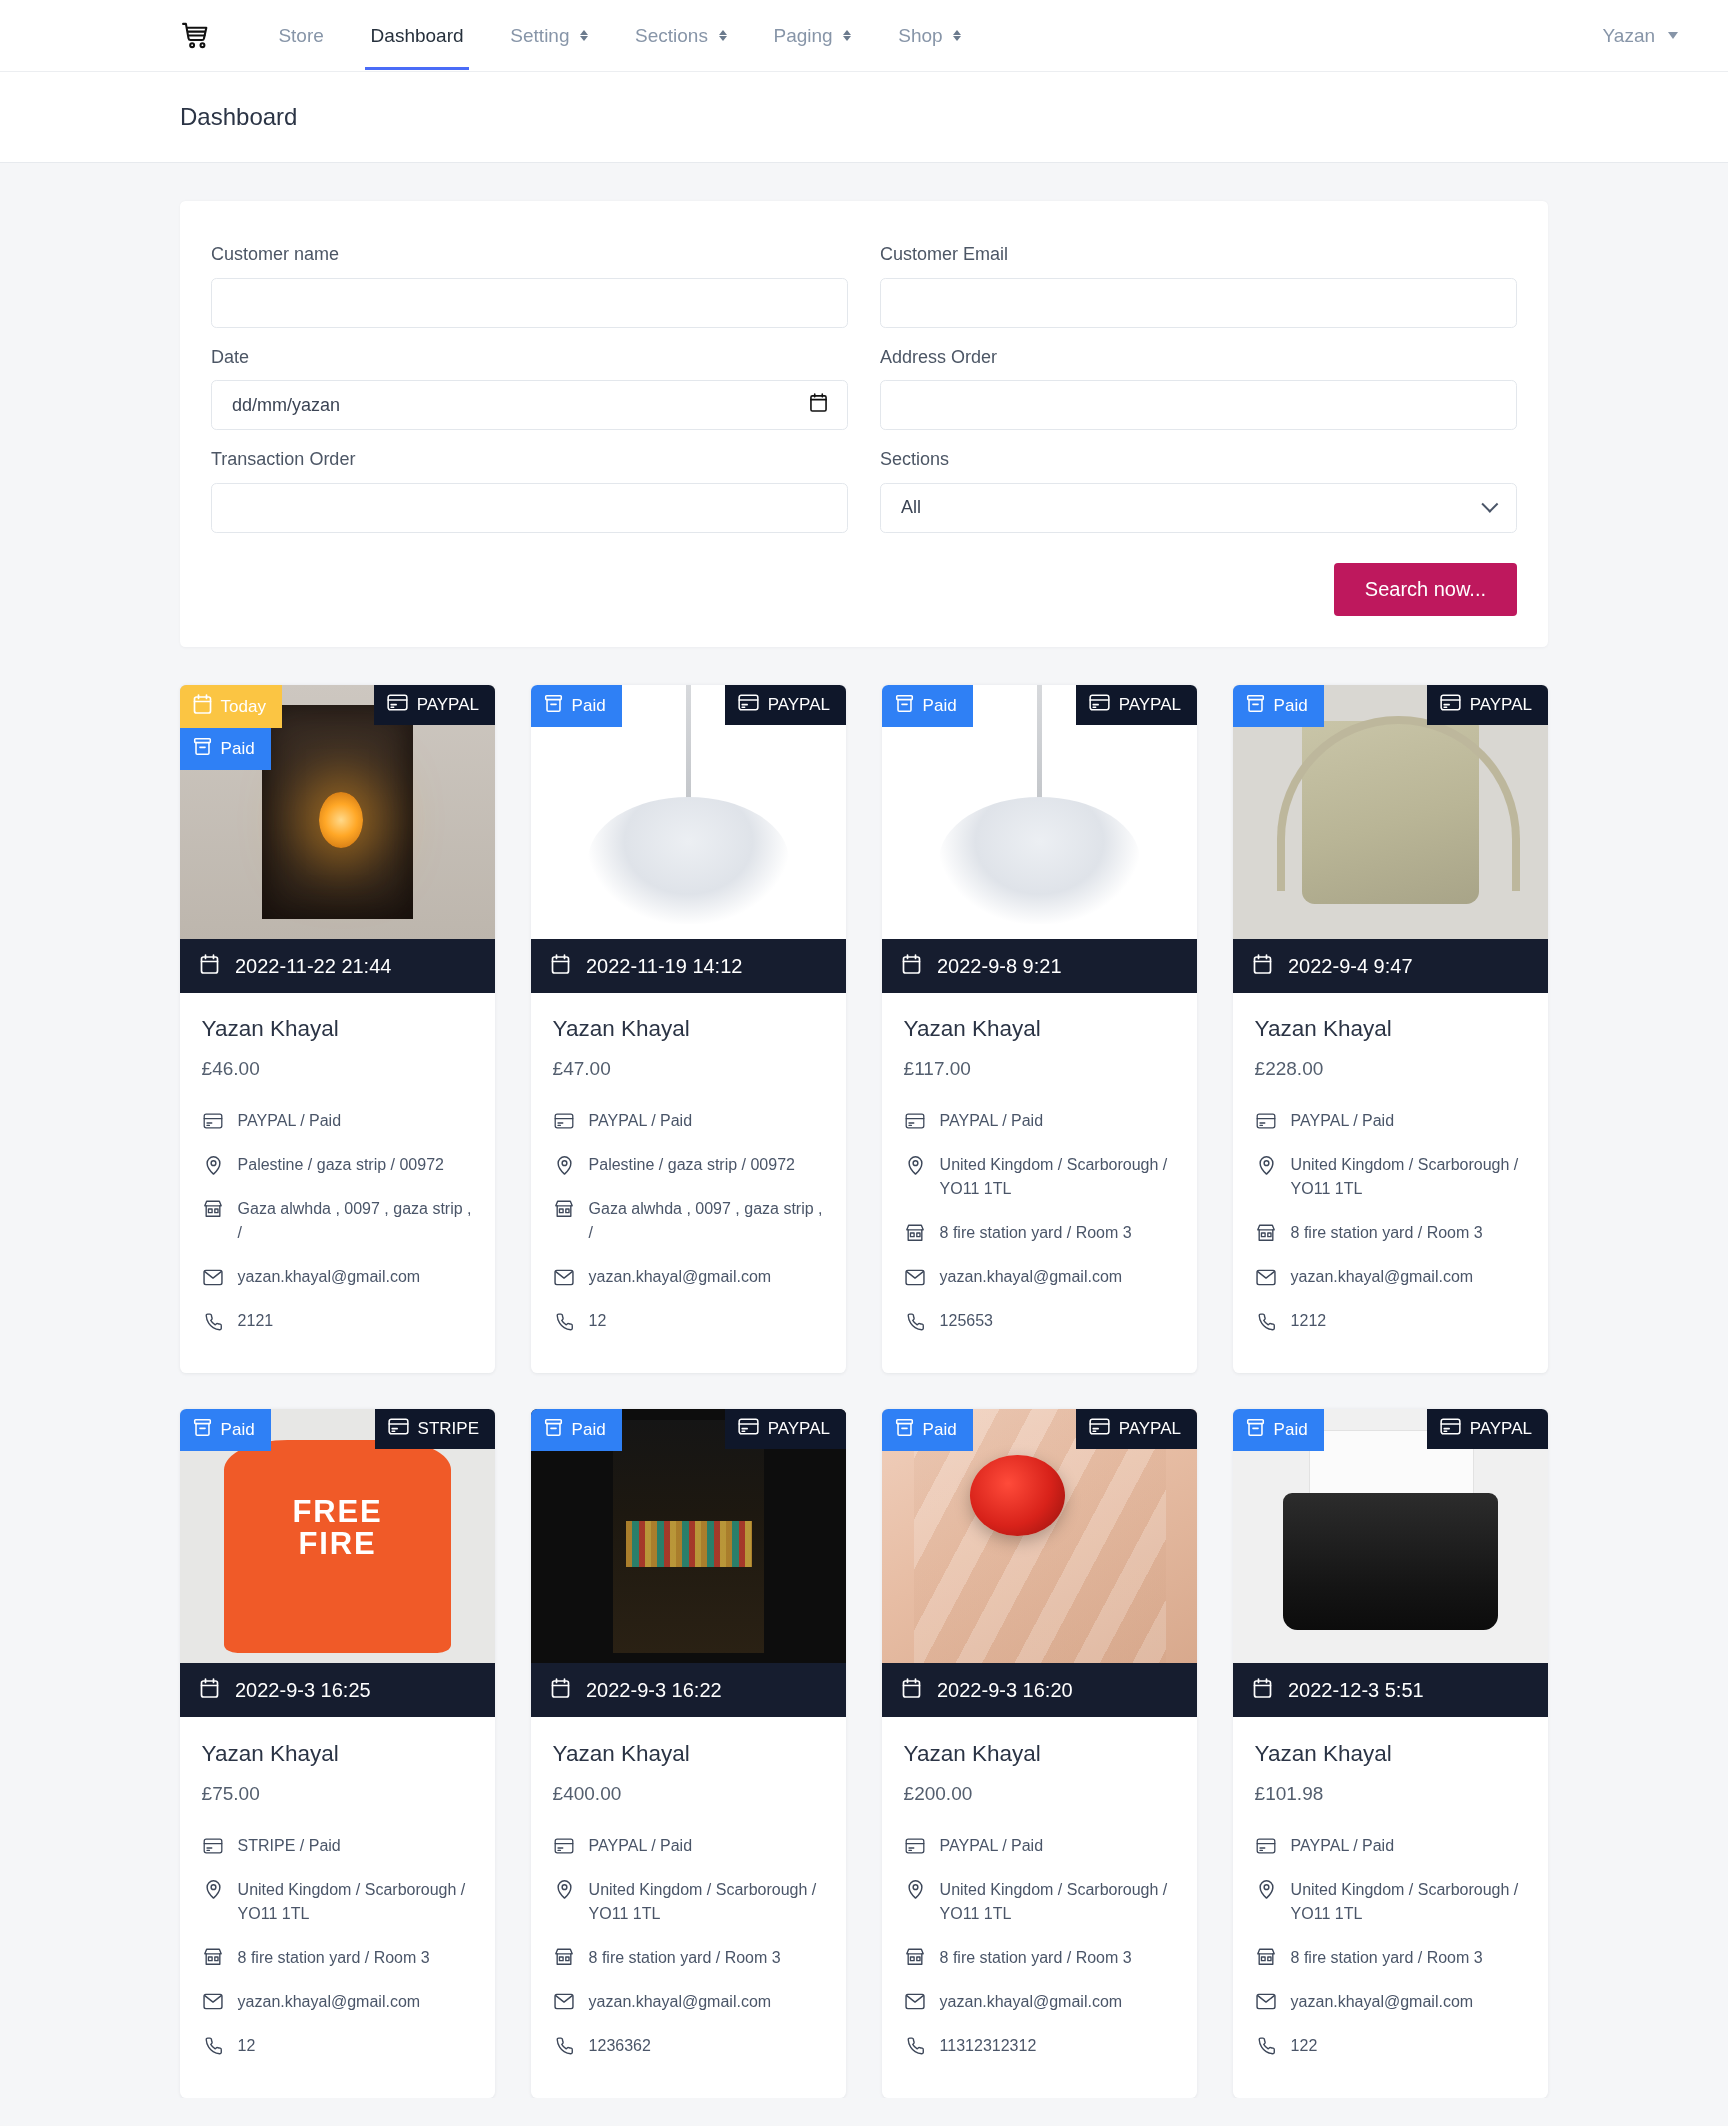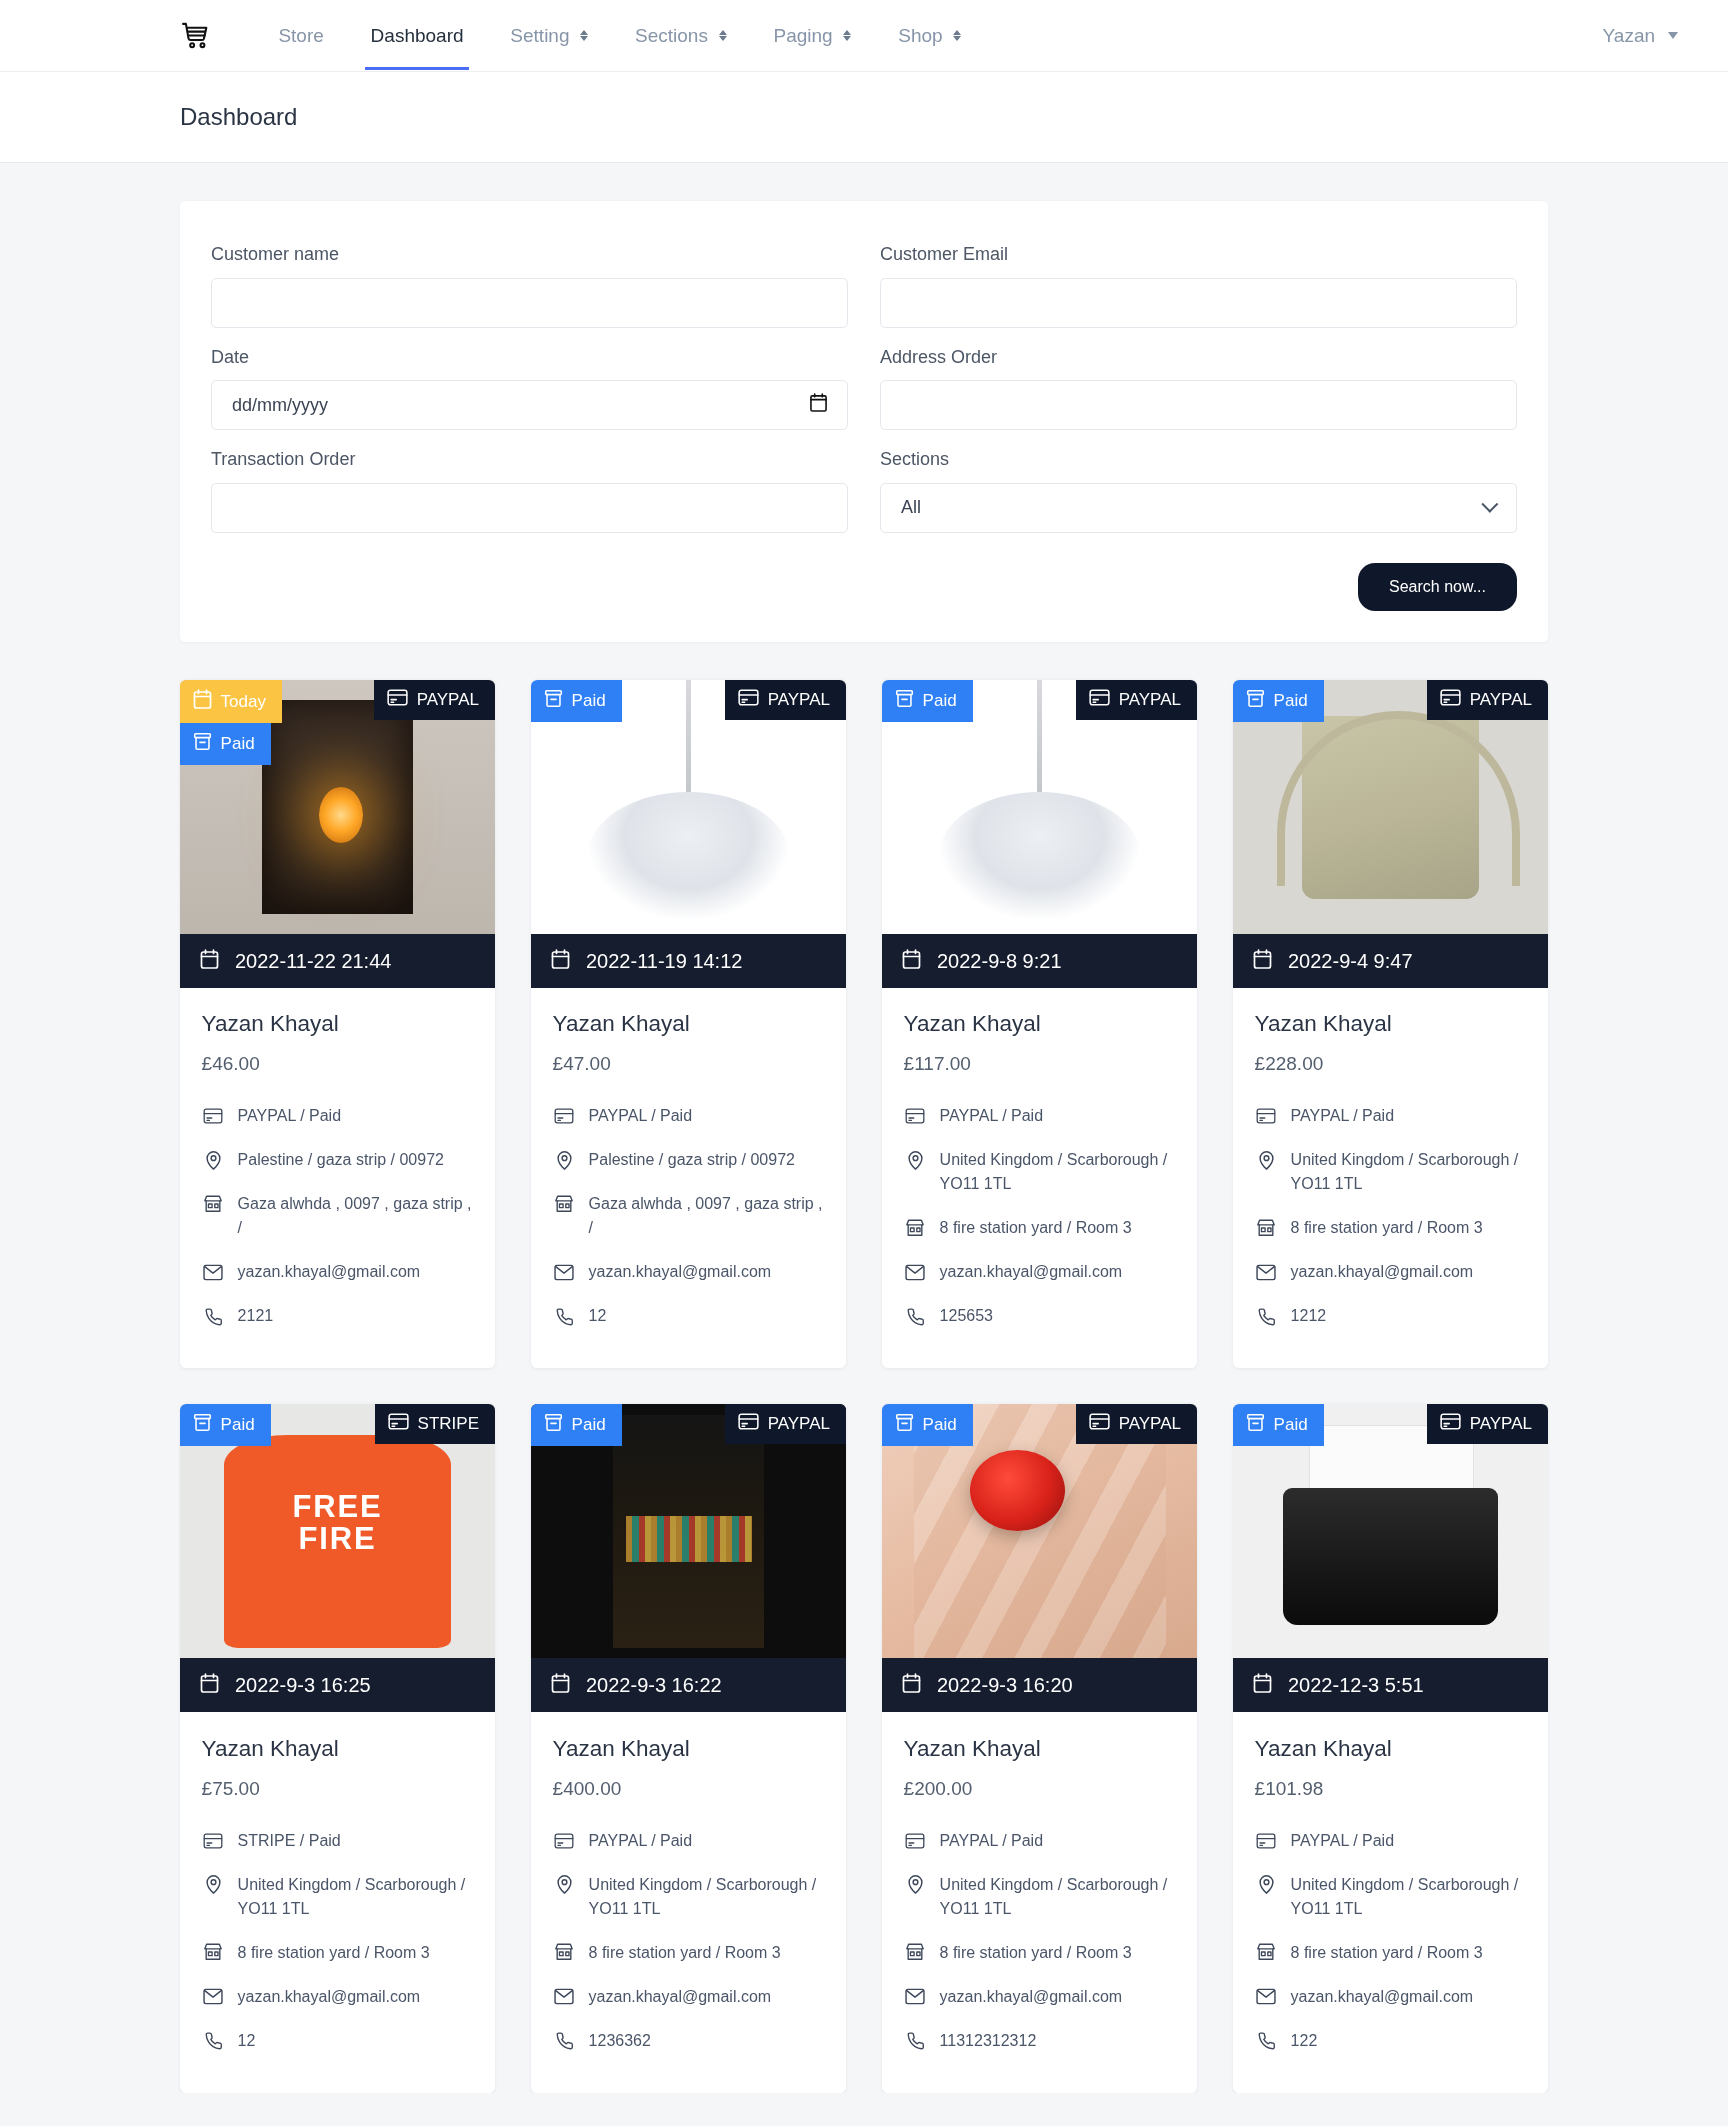--- a/index.html
+++ b/index.html
@@ -118,25 +118,25 @@
   .selectbox { justify-content: space-between; }
   .sel-chev {
     width: 11.7px; height: 11.7px;
     border-right: 2px solid #4a5568;
     border-bottom: 2px solid #4a5568;
     transform: rotate(45deg) translate(-2.7px,-2.7px);
   }
   .cal-ico { display: block; }
   .search-row { display: flex; justify-content: flex-end; margin-top: 10.8px; }
   .btn-search {
-    background: #0f172a;
+    background: #be185d;
     color: #ffffff;
-    font-size: 16px;
+    font-size: 20px;
     border: none;
-    border-radius: 17px;
+    border-radius: 4px;
     padding: 15.3px 31px;
     cursor: pointer;
     font-family: "Liberation Sans", sans-serif;
   }
 
   
   .cards-grid {
     display: grid;
     grid-template-columns: repeat(4, 1fr);
     gap: 36px;
@@ -371,21 +371,21 @@
       </div>
 
       <div class="field">
         <label>Customer Email</label>
         <input class="txt" type="text" placeholder="" style="">
       </div>
 
       <div class="field">
         <label>Date</label>
         <div class="datebox">
-          <span>dd/mm/yyyy</span>
+          <span>dd/mm/yazan</span>
           <span class="cal-ico">
             <svg width="17" height="19" viewBox="0 0 18 20" fill="none" stroke="#111" stroke-width="1.7">
               <rect x="1" y="3" width="16" height="16" rx="1.5"></rect>
               <path d="M1 7h16M5 1v3M13 1v3" stroke-linecap="round"></path>
             </svg>
           </span>
         </div>
       </div>
 
       <div class="field">

